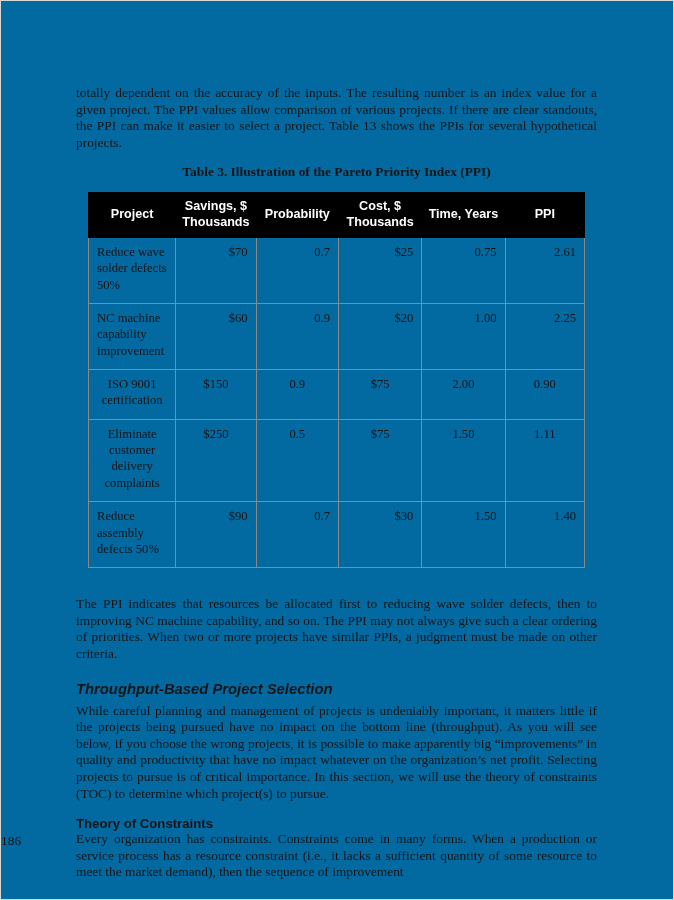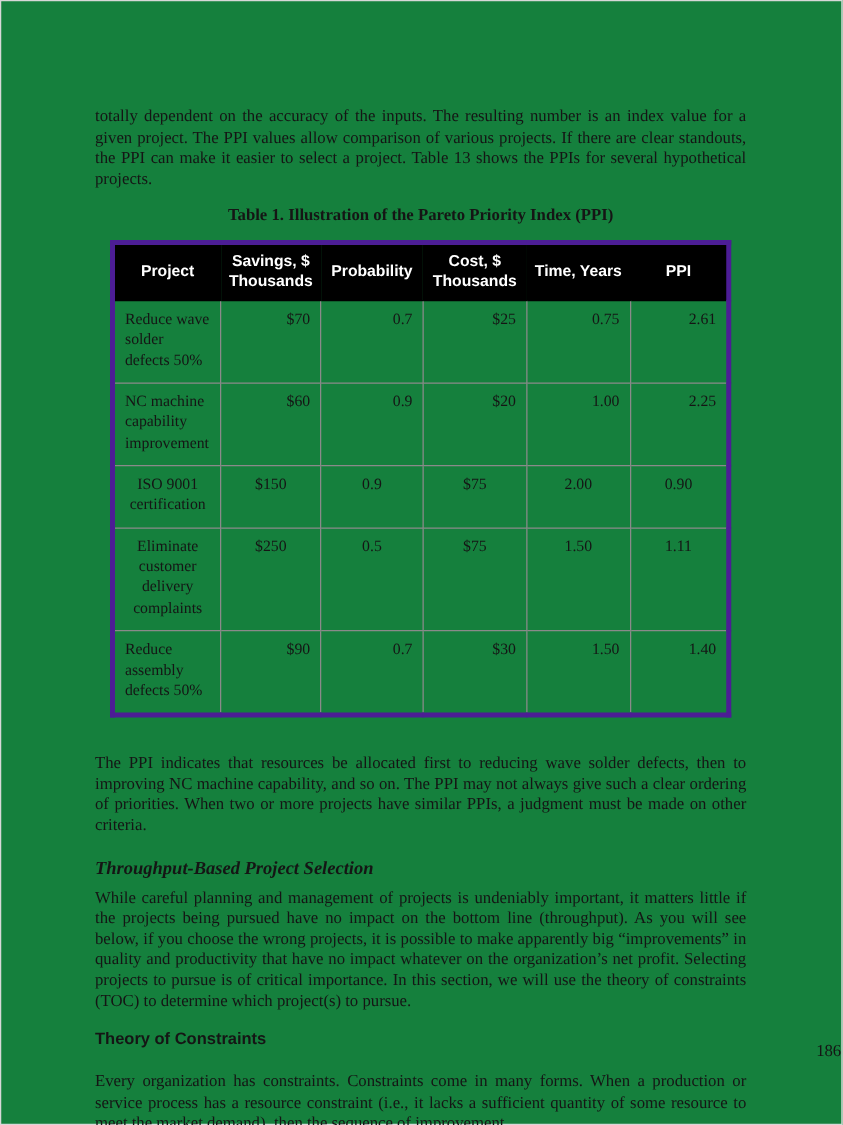--- a/index.html
+++ b/index.html
@@ -8,21 +8,21 @@
     width: 674px;
     height: 900px;
     font-family: "Liberation Serif", serif;
     color: #151515;
     position: relative;
     overflow: hidden;
   }
   .page {
     width: 674px;
     height: 900px;
-    background: #15803d;
+    background: #0369a1;
     border: 1px solid #d8d8d8;
     position: relative;
   }
   .content {
     padding: 84px 76px 0 75px;
   }
   p.body-text {
     font-size: 13.4px;
     line-height: 16.6px;
     text-align: justify;
@@ -53,67 +53,67 @@
     height: 40px;
     line-height: 1.25;
   }
   table.ppi-table td {
     border: 1px solid #8a8a8a;
     vertical-align: top;
     padding: 6px 8px 10px 8px;
     line-height: 1.3;
     font-family: Liberation Serif, serif;
   }
-  table.ppi-table { border: 4px solid #4c1d95; }
+  table.ppi-table { border: 1px solid #4c1d95; }
   td.cell-project { text-align: left; }
   td.cell-num { text-align: right; }
   table.ppi-table col:nth-child(1) { width: 17.6%; }
   table.ppi-table col:nth-child(2) { width: 16.2%; }
   table.ppi-table col:nth-child(3) { width: 16.6%; }
   table.ppi-table col:nth-child(4) { width: 16.8%; }
   table.ppi-table col:nth-child(5) { width: 16.8%; }
   table.ppi-table col:nth-child(6) { width: 16.0%; }
   tr.row-1 td, tr.row-2 td, tr.row-3 td { height: 52px; }
   tr.row-4 td { height: 66px; text-align: center; }
   tr.row-5 td { height: 52px; }
   tr.row-3 td { height: 38px; text-align: center; }
   .after-table { margin-top: 28px; }
   h2.section-heading {
-    font-family: Liberation Serif, serif;
+    font-family: Liberation Sans, sans-serif;
     font-style: italic;
     font-weight: bold;
     font-size: 14.8px;
     margin-top: 18px;
     margin-bottom: 6px;
   }
   h3.subsection-heading {
     font-family: "Liberation Sans", sans-serif;
     font-weight: bold;
     font-size: 13.2px;
     margin-top: 14px;
-    margin-bottom: 19px;
+    margin-bottom: 0;
   }
   .page-number {
     position: absolute;
     bottom: 50px;
     left: 0;
     width: 100%;
-    text-align: right;
+    text-align: left;
     font-size: 13.4px;
   }
 </style>
 </head>
 <body>
 
 <div class="page">
   <div class="content">
 
     <p class="body-text">totally dependent on the accuracy of the inputs. The resulting number is an index value for a given project. The PPI values allow comparison of various projects. If there are clear standouts, the PPI can make it easier to select a project. Table 13 shows the PPIs for several hypothetical projects.</p>
 
-    <div class="table-title">Table 1. Illustration of the Pareto Priority Index (PPI)</div>
+    <div class="table-title">Table 3. Illustration of the Pareto Priority Index (PPI)</div>
 
     <table class="ppi-table">
       <colgroup>
         <col>
           <col>
           <col>
           <col>
           <col>
           <col>
       </colgroup>

